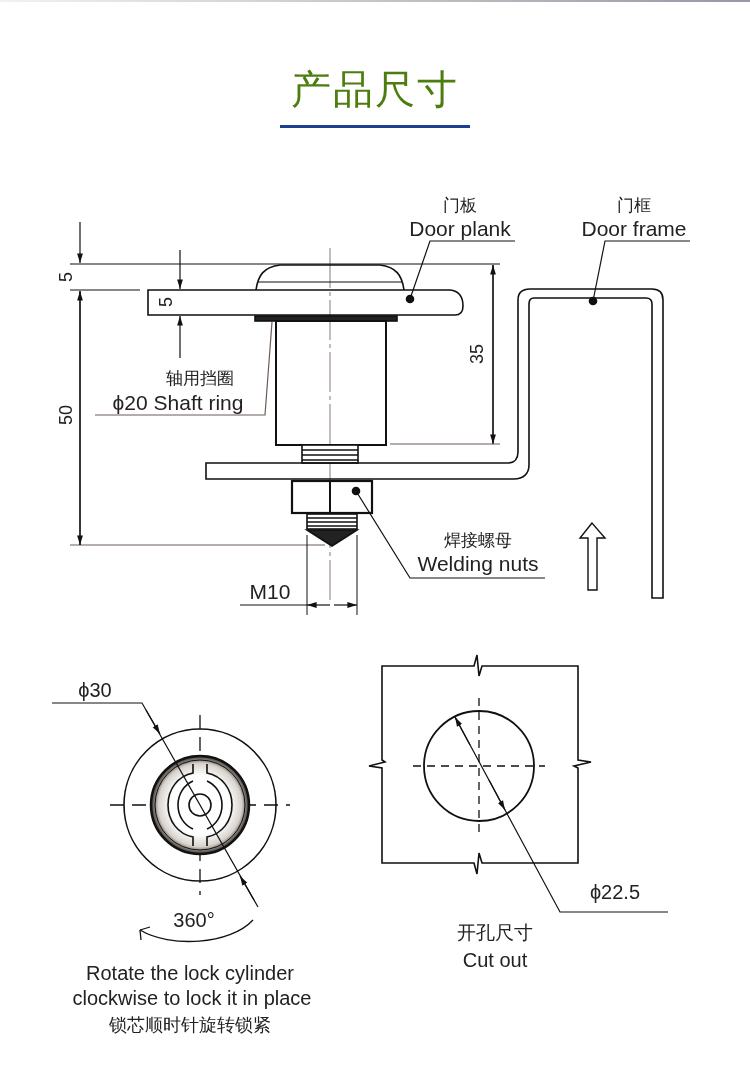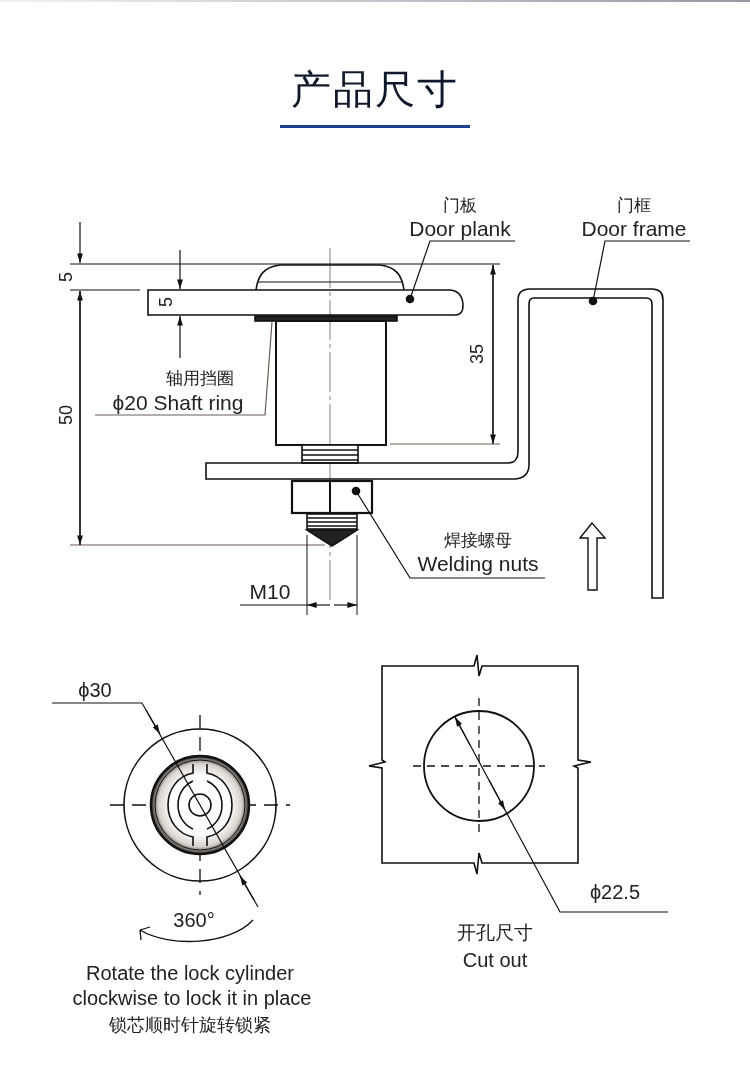--- a/index.html
+++ b/index.html
@@ -1,21 +1,21 @@
 <!DOCTYPE html>
 <html><head>
 <meta charset="utf-8">
 <style>
   html, body { margin:0; padding:0; background:#ffffff; }
   body { width:750px; height:1079px; position:relative; overflow:hidden;
          font-family:"Liberation Sans", "DejaVu Sans", sans-serif; color:#222; }
   .topline { position:absolute; left:0; top:0; width:750px; height:2px;
              background:linear-gradient(to right,#f2f2f2,#9a96a2); }
   .title { position:absolute; left:0; width:750px; top:62px; text-align:center;
-           font-size:40px; color:#0f172a; letter-spacing:2px; font-family:"DejaVu Sans", sans-serif; }
+           font-size:40px; color:#4d7c0f; letter-spacing:2px; font-family:"DejaVu Sans", sans-serif; }
   .title-underline { position:absolute; left:280px; top:125px; width:190px; height:3px; background:#1d3f8f; }
   svg { position:absolute; left:0; top:0; }
   .lbl { font-family:"Liberation Sans", "DejaVu Sans", sans-serif; fill:#222; }
   .cn { font-family:"DejaVu Sans", sans-serif; fill:#222; }
 </style>
 </head>
 <body>
 
 <div class="topline"></div>
 <div class="title">产品尺寸</div>

